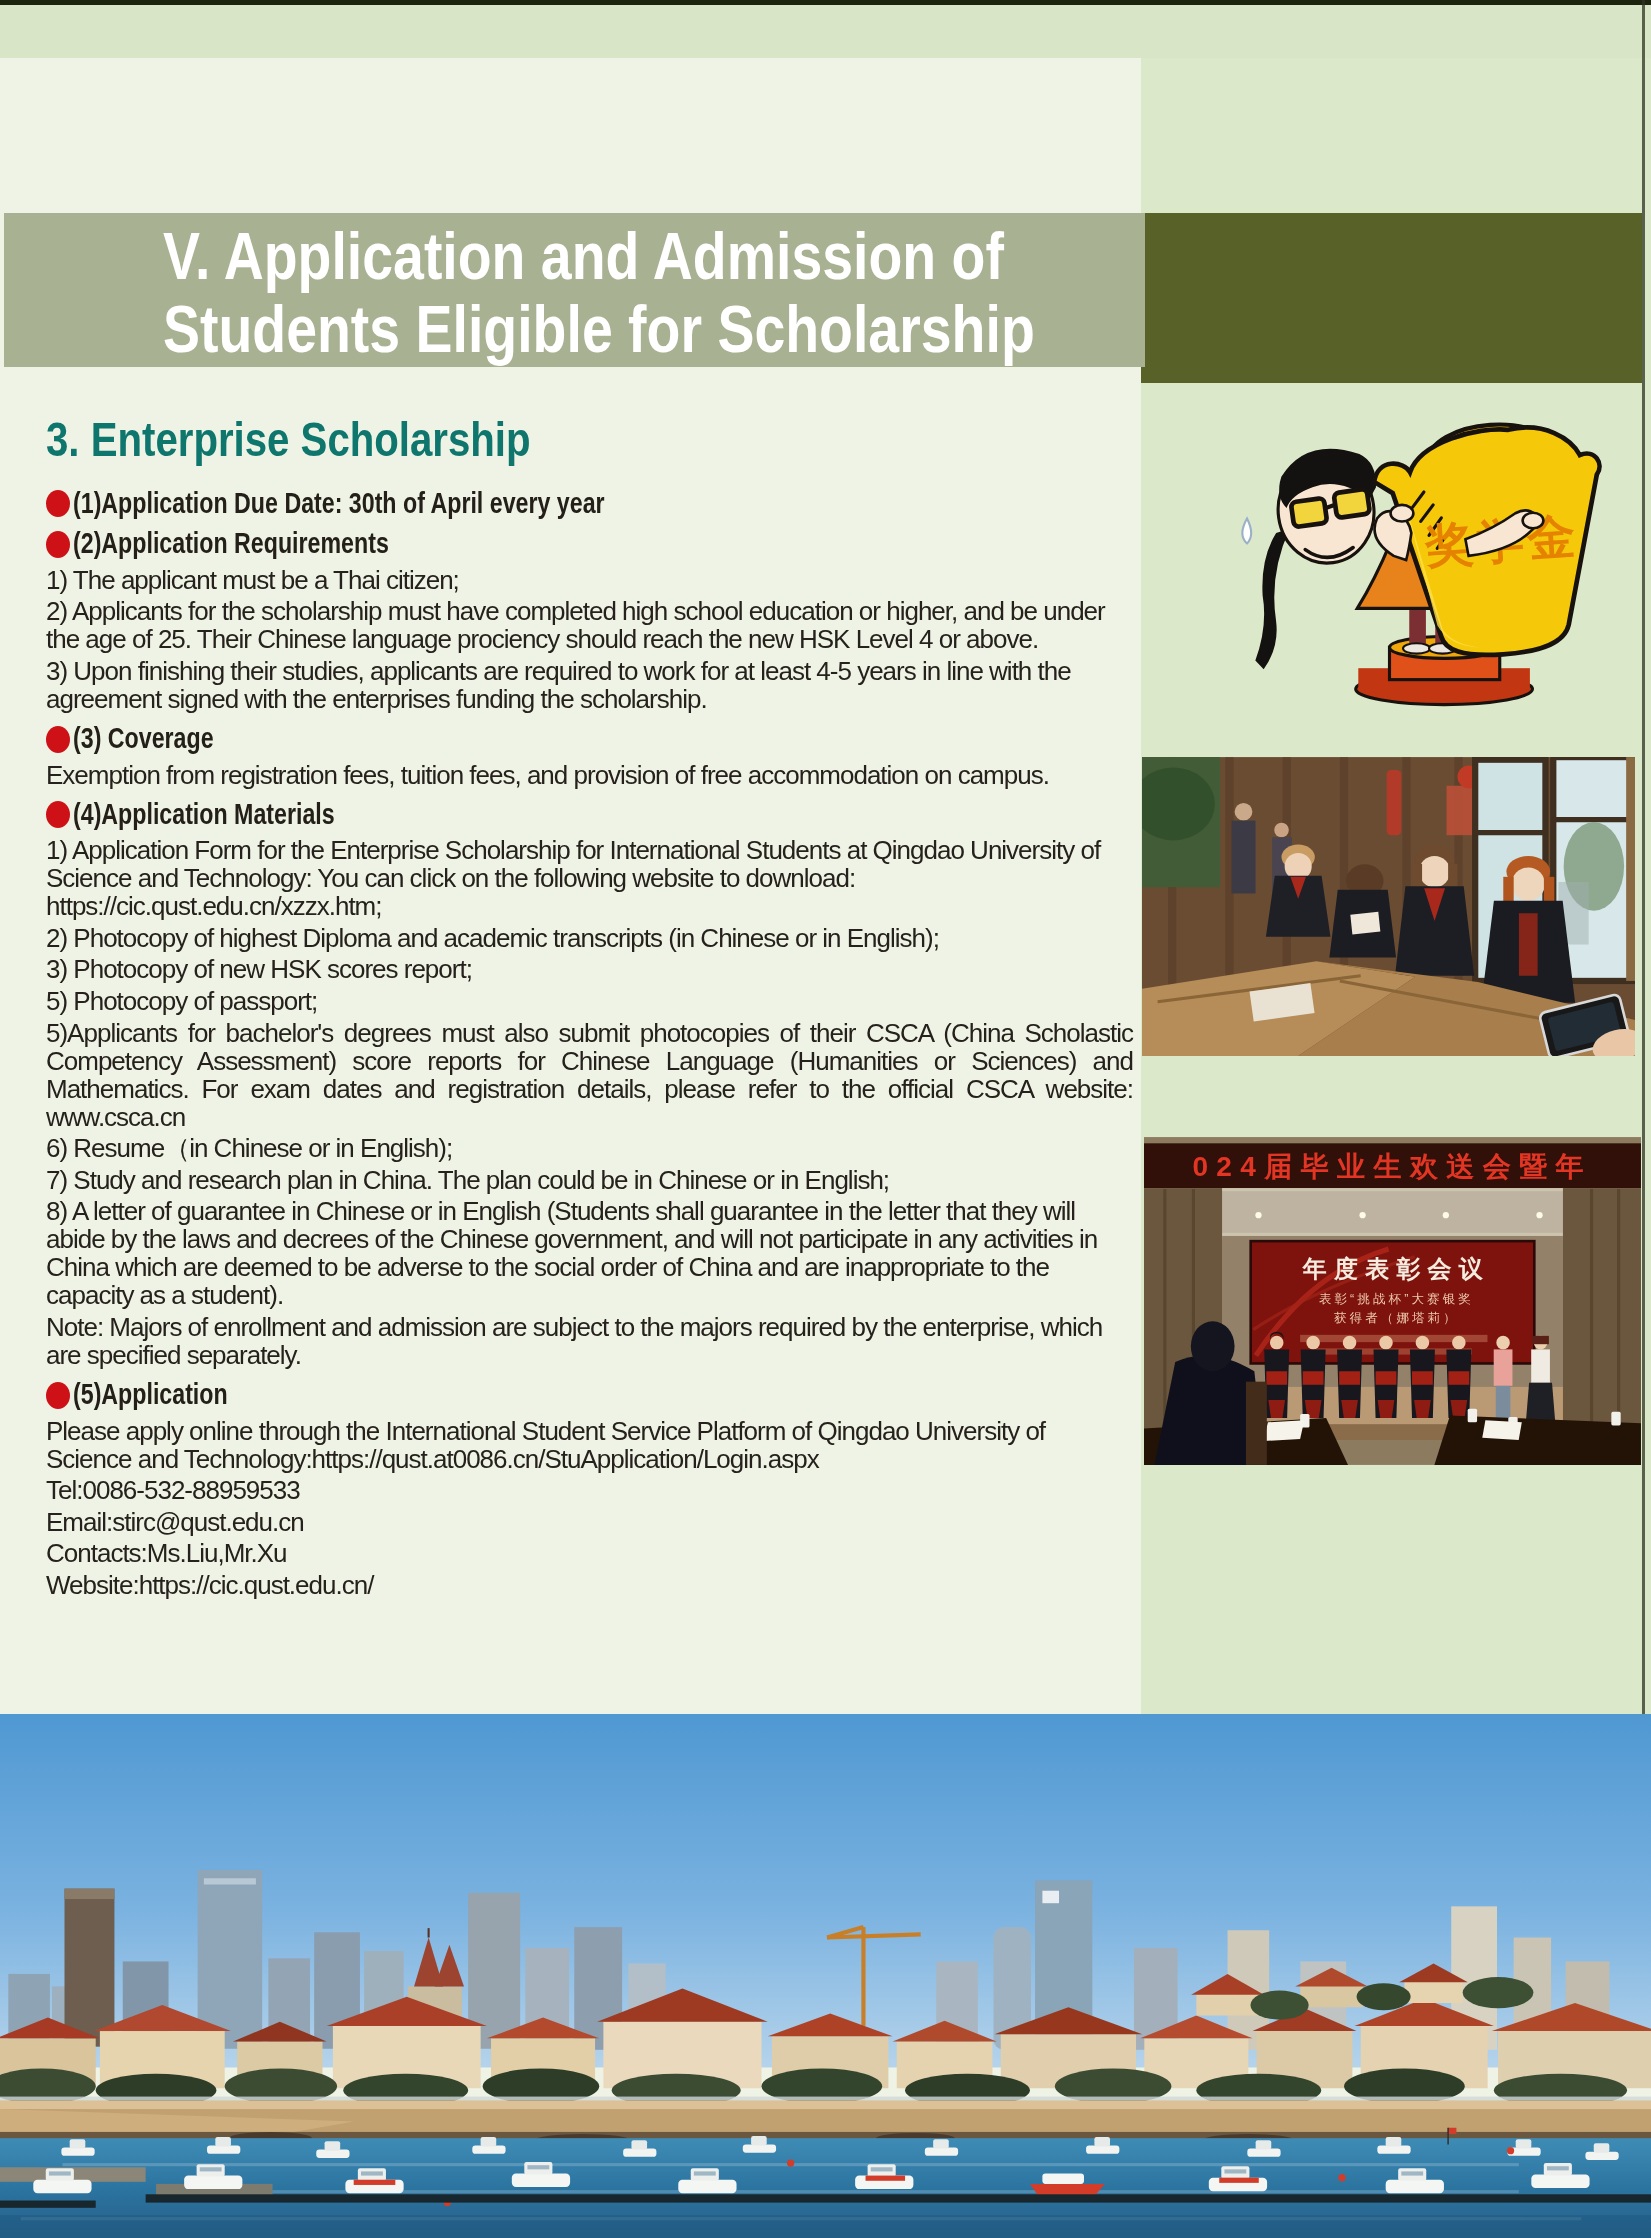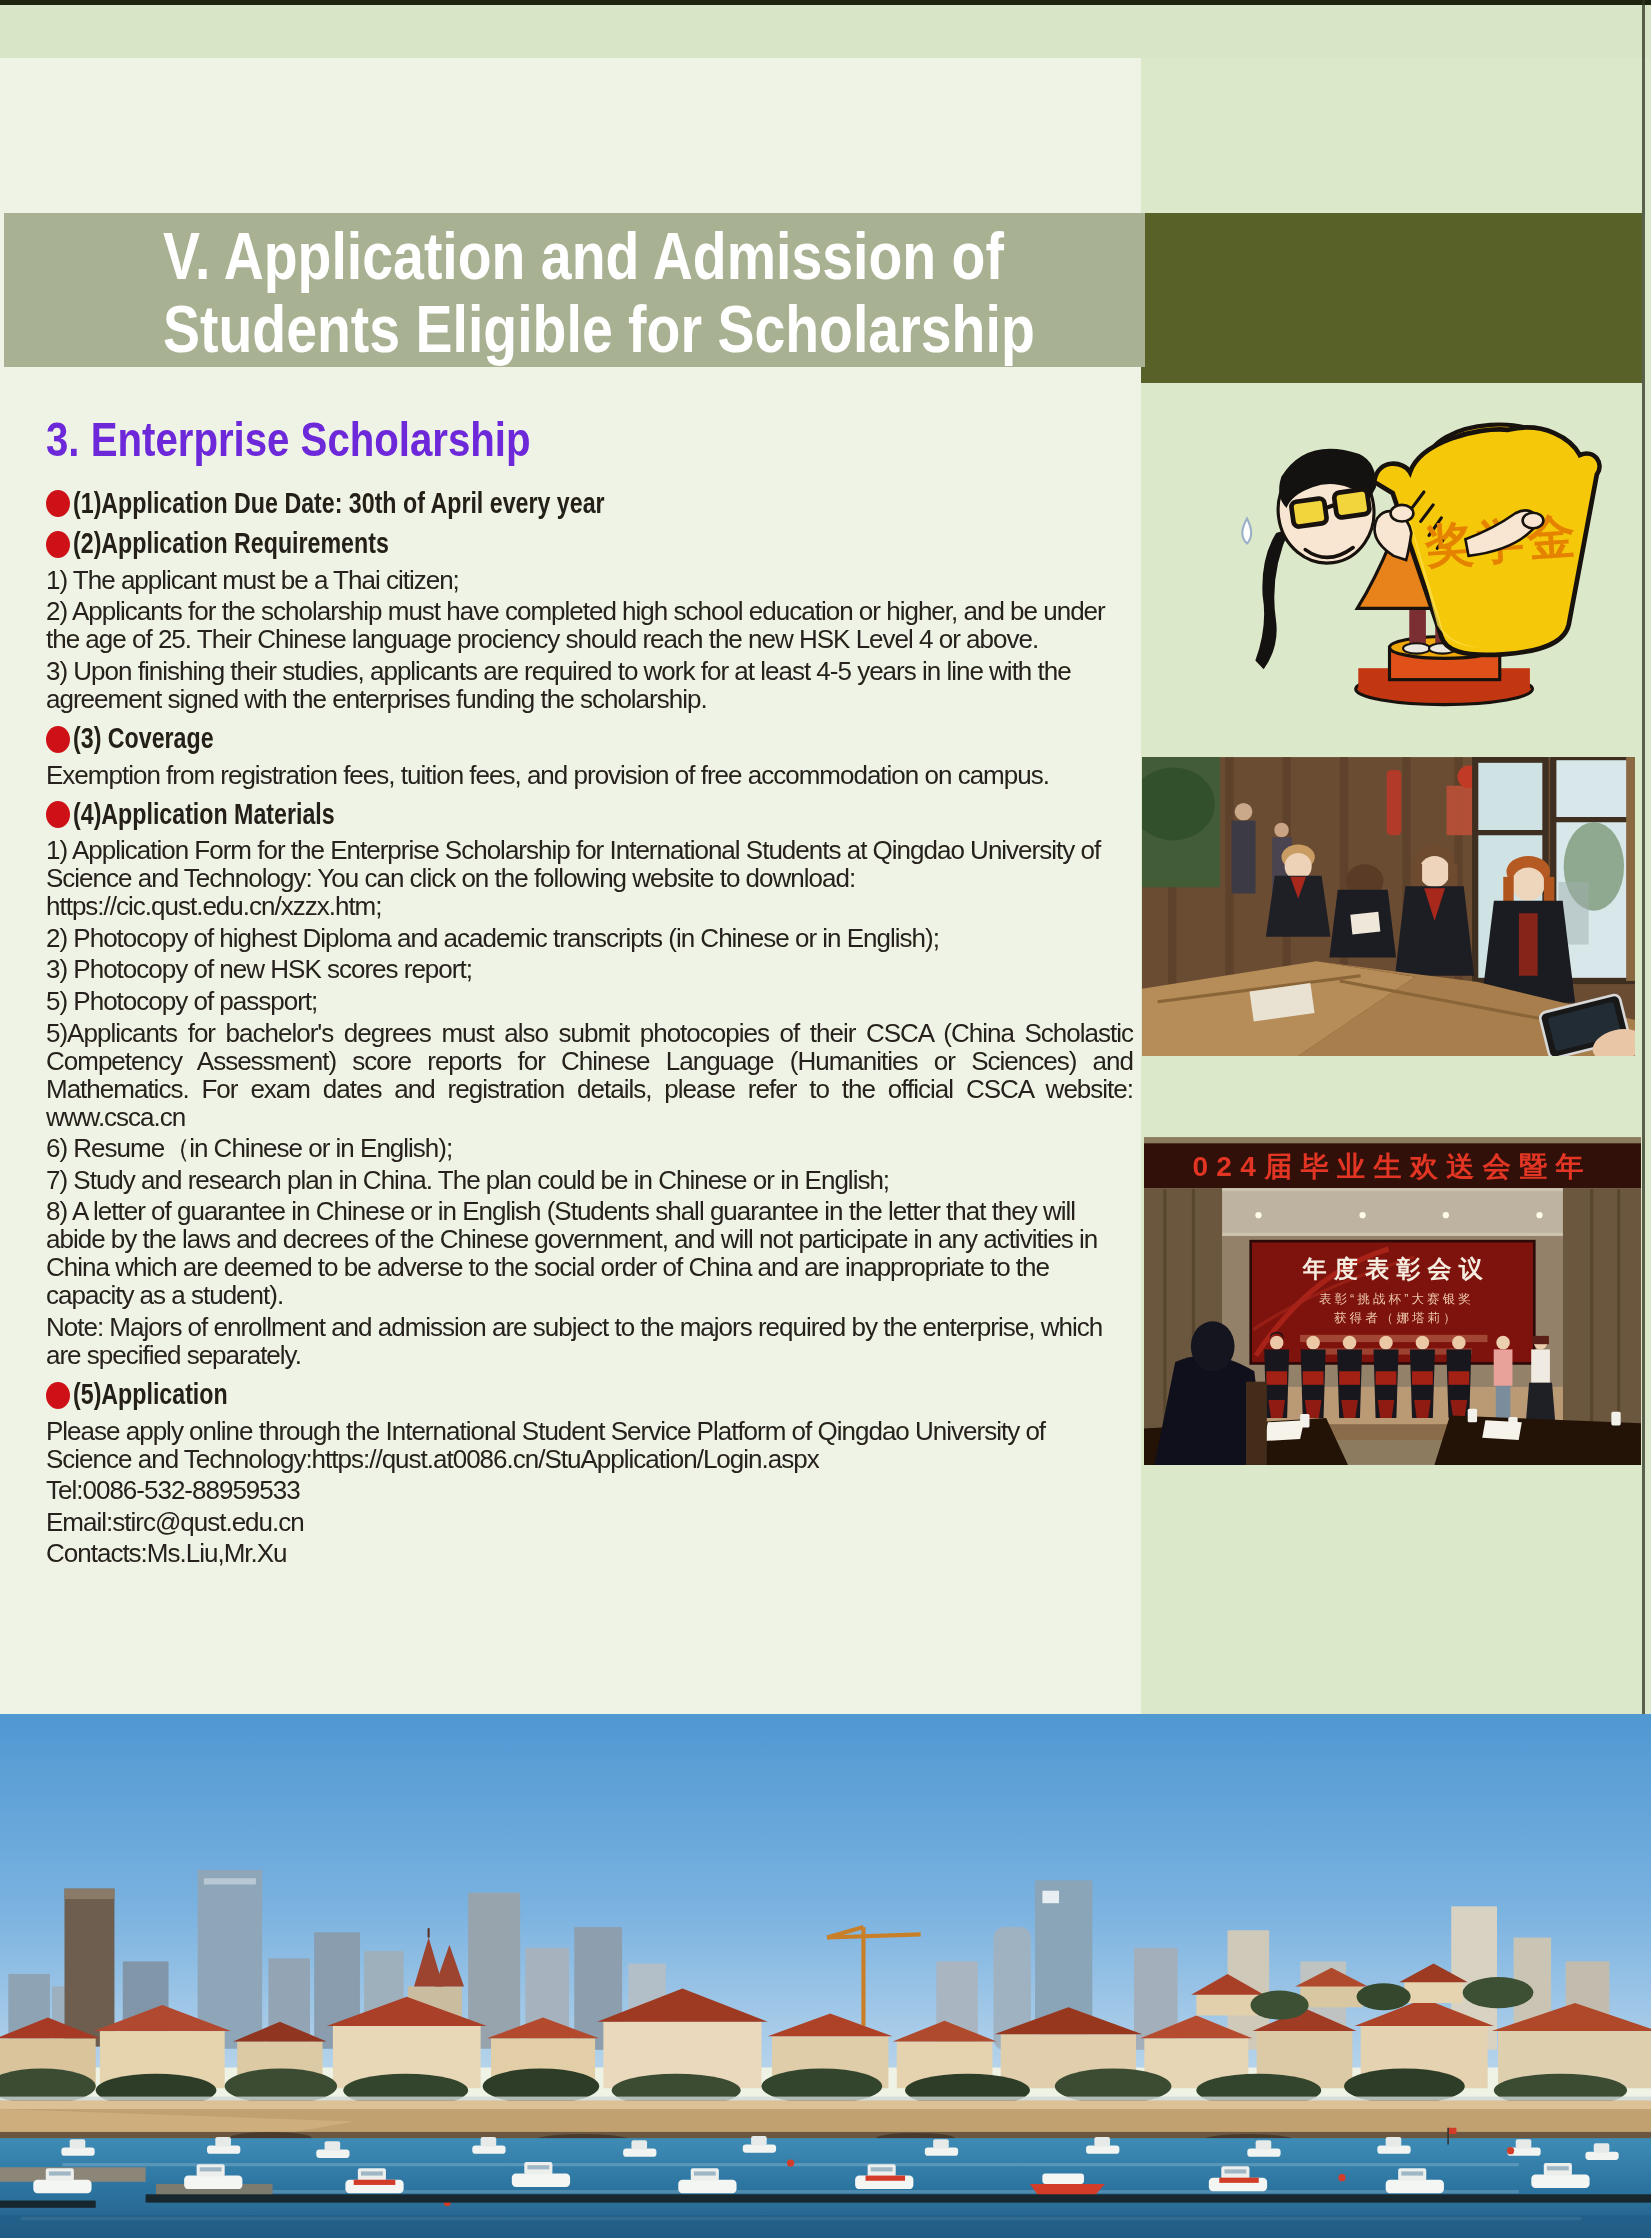--- a/index.html
+++ b/index.html
@@ -8,21 +8,21 @@
   .topbar{position:absolute;left:0;top:0;width:1652px;height:5.2px;background:#1c2410;}
   .band-top{position:absolute;left:0;top:5.2px;width:1652px;height:53px;background:#d8e5c7;}
   .panel-main{position:absolute;left:0;top:58px;width:1141px;height:1656px;background:#eef3e5;}
   .panel-right{position:absolute;left:1141px;top:58px;width:511px;height:1656px;background:#dce8ca;}
   .olive{position:absolute;left:1141px;top:213px;width:501px;height:170px;background:#576128;}
   .edge-line{position:absolute;left:1642px;top:0;width:2.6px;height:1714px;background:#2e3320;opacity:.75;}
   .title-band{position:absolute;left:4px;top:213px;width:1141px;height:154px;background:#a8b191;}
   .title-inner{position:absolute;left:159px;top:7.3px;color:#ffffff;font-weight:bold;font-size:66px;
         line-height:73px;white-space:nowrap;transform:scaleX(.84);transform-origin:left top;z-index:5;}
   .content{position:absolute;left:46px;top:411px;width:1087px;}
-  .h-green{margin:0 0 21px 0;font-size:49px;font-weight:bold;color:#6d28d9;}
+  .h-green{margin:0 0 21px 0;font-size:49px;font-weight:bold;color:#0f766e;}
   .h-green span{display:inline-block;transform:scaleX(.82);transform-origin:left center;white-space:nowrap;}
   .sec.para{font-size:26px;line-height:28px;color:#26211c;letter-spacing:-1px;margin:0 0 3.6px 0;}
   .sec.just{text-align:justify;}
   .sec.bullet{display:flex;align-items:center;margin:10.4px 0 7.3px 0;}
   .dot{width:24px;height:27px;border-radius:50%;background:#ce1117;flex:0 0 auto;margin:1.6px 3.1px 0 0;}
   .btxt{font-size:29px;line-height:30px;font-weight:bold;color:#242019;transform:scaleX(.8);
         transform-origin:left center;white-space:nowrap;}
   .art{position:absolute;}
   svg text{font-family:"Liberation Sans","DejaVu Sans",sans-serif;}
 </style>
@@ -78,20 +78,21 @@
     <div class="sec para">8) A letter of guarantee in Chinese or in English (Students shall guarantee in the letter that they will abide by the laws and decrees of the Chinese government, and will not participate in any activities in China which are deemed to be adverse to the social order of China and are inappropriate to the capacity as a student).</div>
     <div class="sec para">Note: Majors of enrollment and admission are subject to the majors required by the enterprise, which are specified separately.</div>
     <div class="sec bullet">
         <span class="dot"></span>
         <span class="btxt">(5)Application</span>
       </div>
     <div class="sec para">Please apply online through the International Student Service Platform of Qingdao University of Science and Technology:https://qust.at0086.cn/StuApplication/Login.aspx</div>
     <div class="sec para">Tel:0086-532-88959533</div>
     <div class="sec para">Email:stirc@qust.edu.cn</div>
     <div class="sec para">Contacts:Ms.Liu,Mr.Xu</div>
+    <div class="sec para">Website:https://cic.qust.edu.cn/</div>
   </div>
 
   <svg class="art" style="left:1202px;top:377px" width="427" height="338" viewBox="0 0 820 650">
     <g>
       <ellipse cx="465" cy="600" rx="170" ry="30" fill="#c23712" stroke="#17120e" stroke-width="6"></ellipse>
       <rect x="300" y="560" width="330" height="42" fill="#c23712"></rect>
       <rect x="360" y="520" width="212" height="62" fill="#e0511a" stroke="#17120e" stroke-width="6"></rect>
       <ellipse cx="466" cy="520" rx="106" ry="21" fill="#f0a70a" stroke="#17120e" stroke-width="6"></ellipse>
     </g>
     <g>

